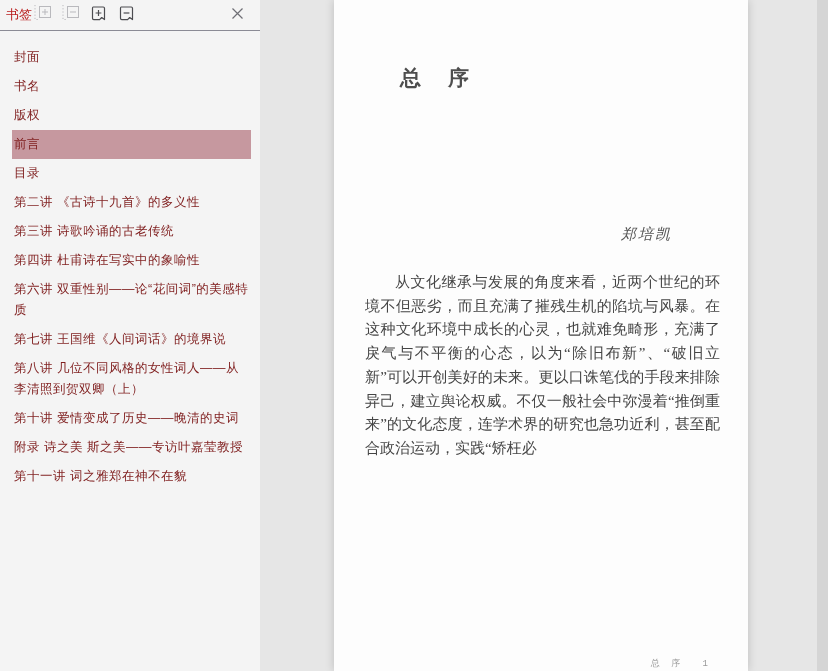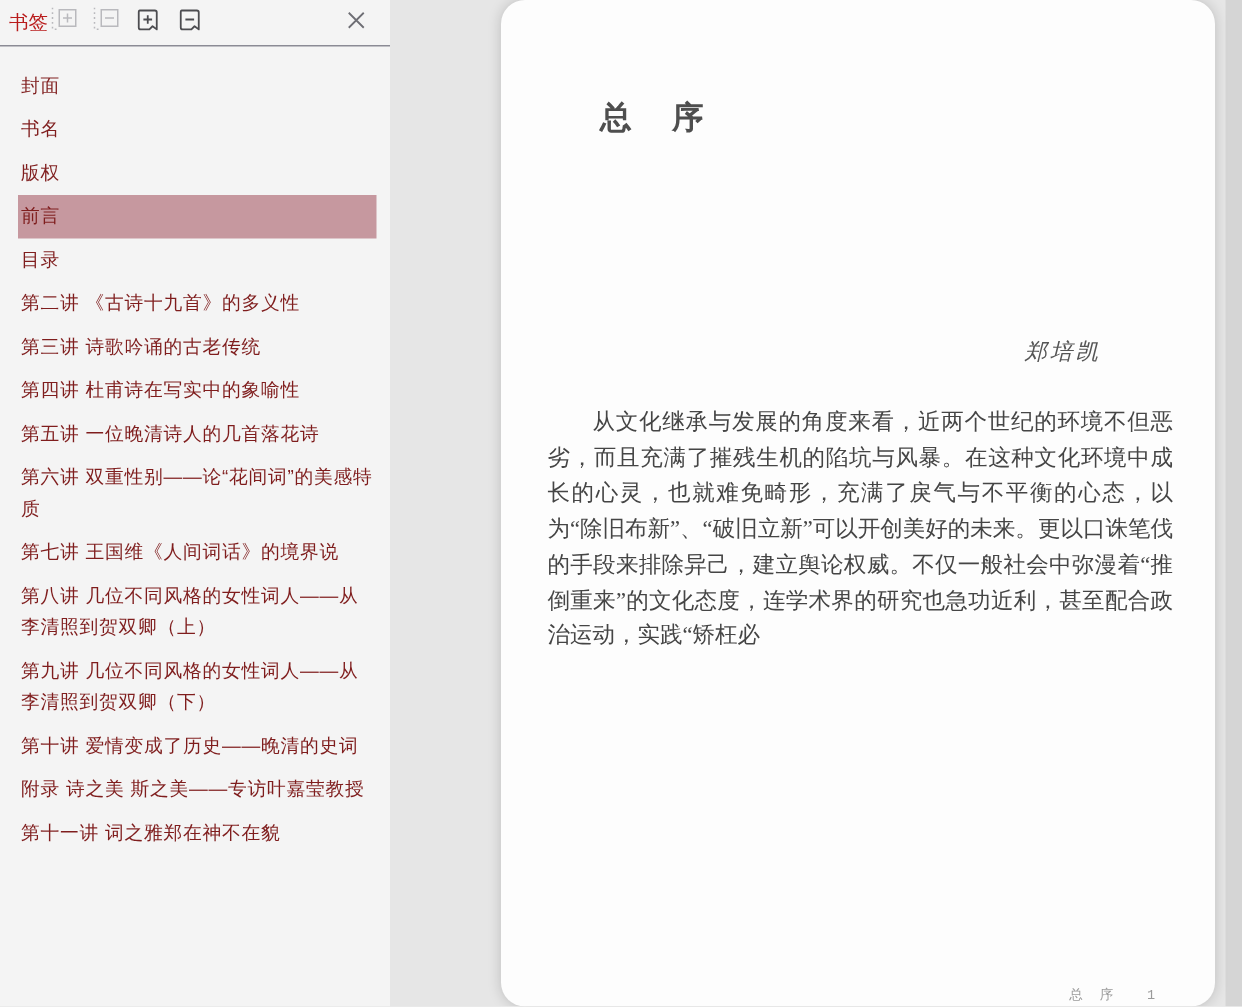--- a/index.html
+++ b/index.html
@@ -15,22 +15,22 @@
   .tool-btn{width:22px;height:18px;display:flex;align-items:center;justify-content:center;
             margin-right:6px;cursor:pointer;background:none;border:none;padding:0;}
   .close-btn{margin-left:auto;margin-right:2px;}
   .bookmark-list{padding-top:12px;}
   .bm-item{margin:0 9px 0 12px;padding:4px 2px;font-size:12.5px;line-height:21px;
            color:#7f1d1d;cursor:pointer;letter-spacing:0.5px;}
   .bm-item.active{background:#c6989f;}
 
   
   .gutter{position:absolute;left:260px;top:0;width:74px;height:671px;background:#e6e6e6;}
-  .page{position:absolute;left:334px;top:0;width:476px;height:671px;
-        background:#fdfdfd;box-shadow:0 0 9px rgba(0,0,0,0.18);z-index:1;border-radius:16px;}
+  .page{position:absolute;left:334px;top:0;width:414px;height:671px;
+        background:#fdfdfd;box-shadow:0 0 9px rgba(0,0,0,0.18);z-index:1;}
   .scroll-strip{position:absolute;left:817px;top:0;width:11px;height:671px;
                 background:#d5d5d5;cursor:pointer;}
 
   .page-title{position:absolute;left:66px;top:64px;font-size:21px;font-weight:600;
               color:#4e4e4e;font-family:"Liberation Serif",serif;letter-spacing:3px;}
   .page-author{position:absolute;right:76px;top:225px;font-size:15px;color:#555;
                font-style:italic;letter-spacing:2px;font-family:"Liberation Serif",serif;}
   .page-body{position:absolute;left:31px;right:28px;top:271px;
              font-family:"Liberation Serif",serif;font-size:15px;line-height:23.7px;
              color:#454545;text-align:justify;}
@@ -122,33 +122,27 @@
         <div class="bm-item">
       <span>第二讲  《古诗十九首》的多义性</span>
     </div>
         <div class="bm-item">
       <span>第三讲  诗歌吟诵的古老传统</span>
     </div>
         <div class="bm-item">
       <span>第四讲  杜甫诗在写实中的象喻性</span>
     </div>
         <div class="bm-item">
-      <span>第五讲  一位晚清诗人的几首落花诗</span>
-    </div>
-        <div class="bm-item">
       <span>第六讲  双重性别——论“花间词”的美感特质</span>
     </div>
         <div class="bm-item">
       <span>第七讲  王国维《人间词话》的境界说</span>
     </div>
         <div class="bm-item">
       <span>第八讲  几位不同风格的女性词人——从李清照到贺双卿（上）</span>
-    </div>
-        <div class="bm-item">
-      <span>第九讲  几位不同风格的女性词人——从李清照到贺双卿（下）</span>
     </div>
         <div class="bm-item">
       <span>第十讲  爱情变成了历史——晚清的史词</span>
     </div>
         <div class="bm-item">
       <span>附录  诗之美 斯之美——专访叶嘉莹教授</span>
     </div>
         <div class="bm-item">
       <span>第十一讲  词之雅郑在神不在貌</span>
     </div>

